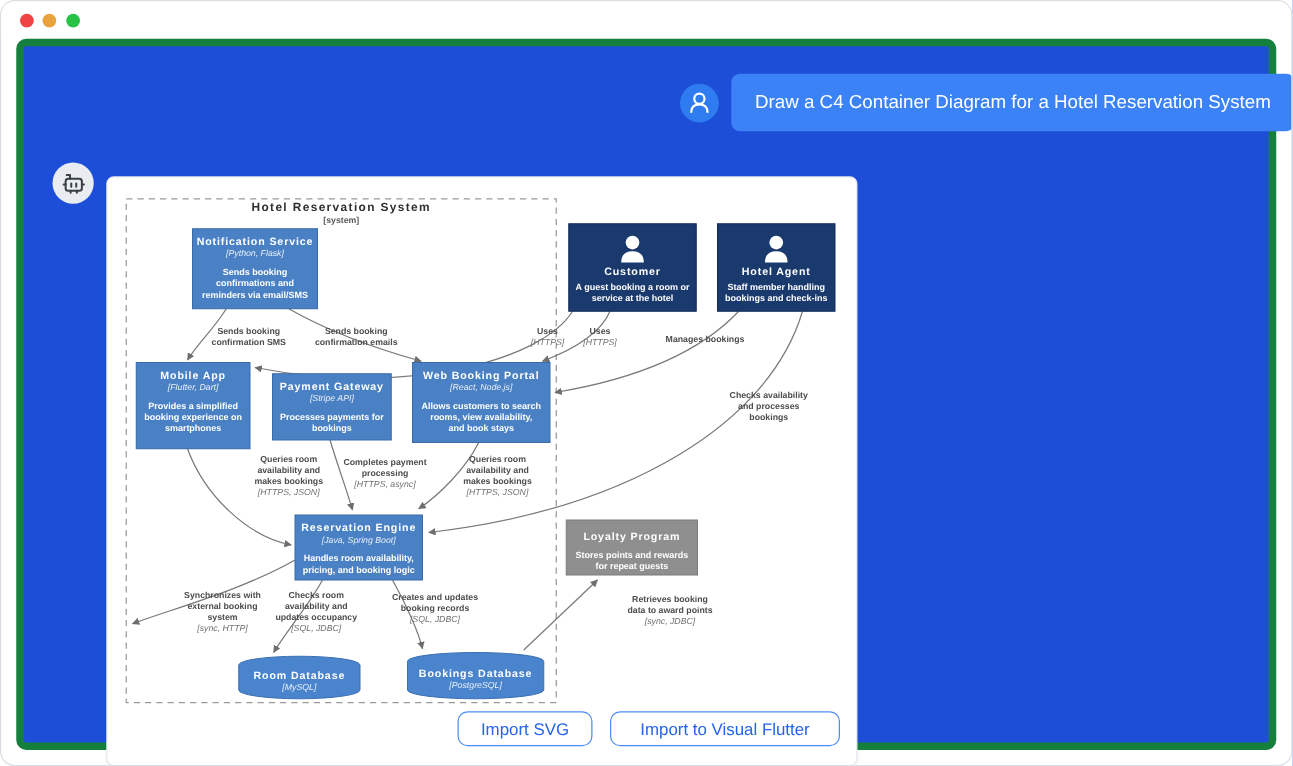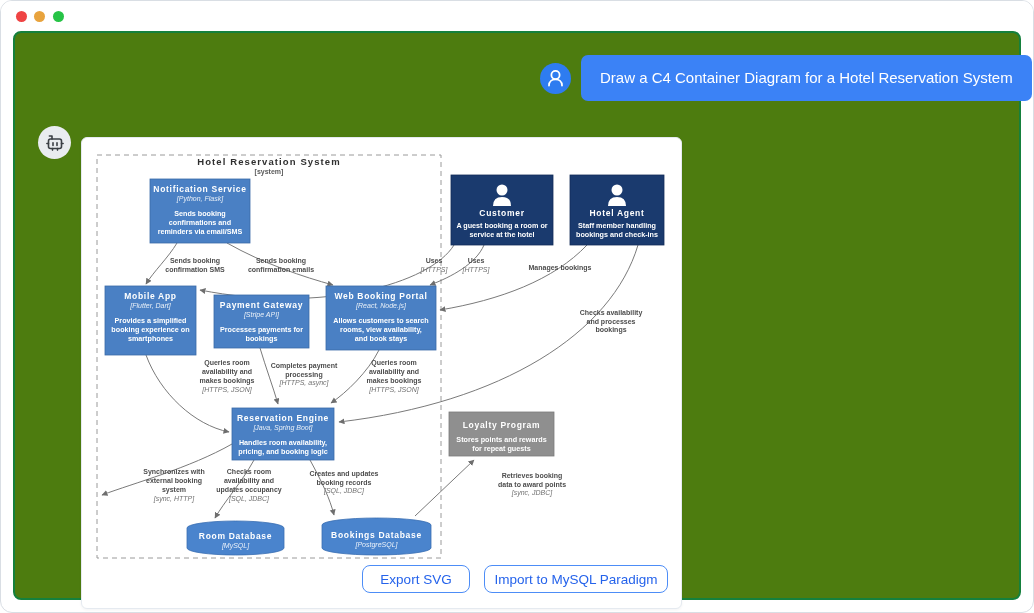--- a/index.html
+++ b/index.html
@@ -1,21 +1,21 @@
 <!DOCTYPE html>
 <html><head>
 <meta charset="utf-8">
 <style>
   html,body{margin:0;padding:0;background:#fff;font-family:"Liberation Sans",sans-serif;}
   .window{position:relative;width:1034px;height:613px;background:#fff;border:1px solid #d9dee4;
     border-radius:12px;box-sizing:border-box;overflow:hidden}
   .titlebar{position:absolute;top:0;left:0;right:0;height:30px;background:#fff}
   .dot{position:absolute;top:10px;width:11px;height:11px;border-radius:50%}
-  .panel{position:absolute;left:12px;top:30px;right:12px;bottom:12px;background:#4d7c0f;
-    border:2px solid #15803d;border-radius:8px}
+  .panel{position:absolute;left:12px;top:30px;right:12px;bottom:12px;background:#1d4ed8;
+    border:6px solid #15803d;border-radius:8px}
   .chat-row{position:absolute;top:22px;left:525px;display:flex;align-items:center;gap:10px}
   .avatar{width:31px;height:31px;border-radius:50%;background:#2e7cf0;flex:0 0 auto;
     display:flex;align-items:center;justify-content:center}
   .bubble{background:#3b82f6;color:#fff;font-size:15px;line-height:20px;padding:13px 19px;
     border-radius:7px;white-space:nowrap}
   .bot{position:absolute;left:23px;top:93px;width:33px;height:33px;border-radius:50%;background:#e9ecf0;
     display:flex;align-items:center;justify-content:center}
   .card{position:absolute;left:66px;top:104px;width:599px;height:470px;background:#fff;
     border:1px solid #e5eaf0;border-radius:6px;box-shadow:0 1px 3px rgba(16,24,40,.05)}
   #diagram-svg{position:absolute;left:0;top:0}
@@ -199,18 +199,18 @@
             <path d="M 105,390 a 48.5,7 0 0 1 97,0 v 20 a 48.5,7 0 0 1 -97,0 z" fill="#4a84cd" stroke="#3a6fb2" stroke-width="0.8"></path>
             <text x="153.5" y="401" class="n-title">Room Database</text>
             <text x="153.5" y="410" class="n-tech">[MySQL]</text>
           </g>
           <g>
             <path d="M 240,387 a 54.5,7 0 0 1 109,0 v 23 a 54.5,7 0 0 1 -109,0 z" fill="#4a84cd" stroke="#3a6fb2" stroke-width="0.8"></path>
             <text x="294.5" y="399.5" class="n-title">Bookings Database</text>
             <text x="294.5" y="408.5" class="n-tech">[PostgreSQL]</text>
           </g>
         </svg>
-      <button class="act" id="btn-export">Export SVG</button>
-      <button class="act" id="btn-import">Import to MySQL Paradigm</button>
+      <button class="act" id="btn-export">Import SVG</button>
+      <button class="act" id="btn-import">Import to Visual Flutter</button>
     </div>
 
   </div>
 </div>
 
 </body></html>

